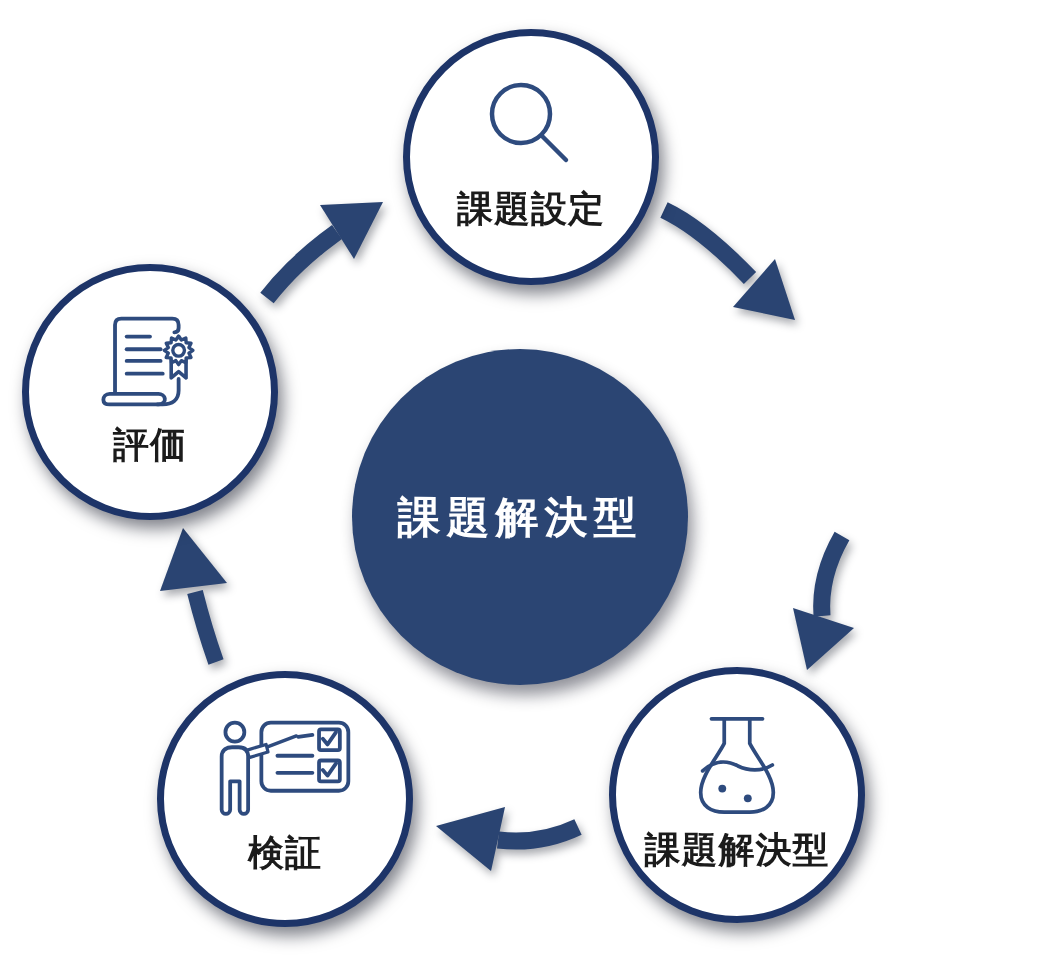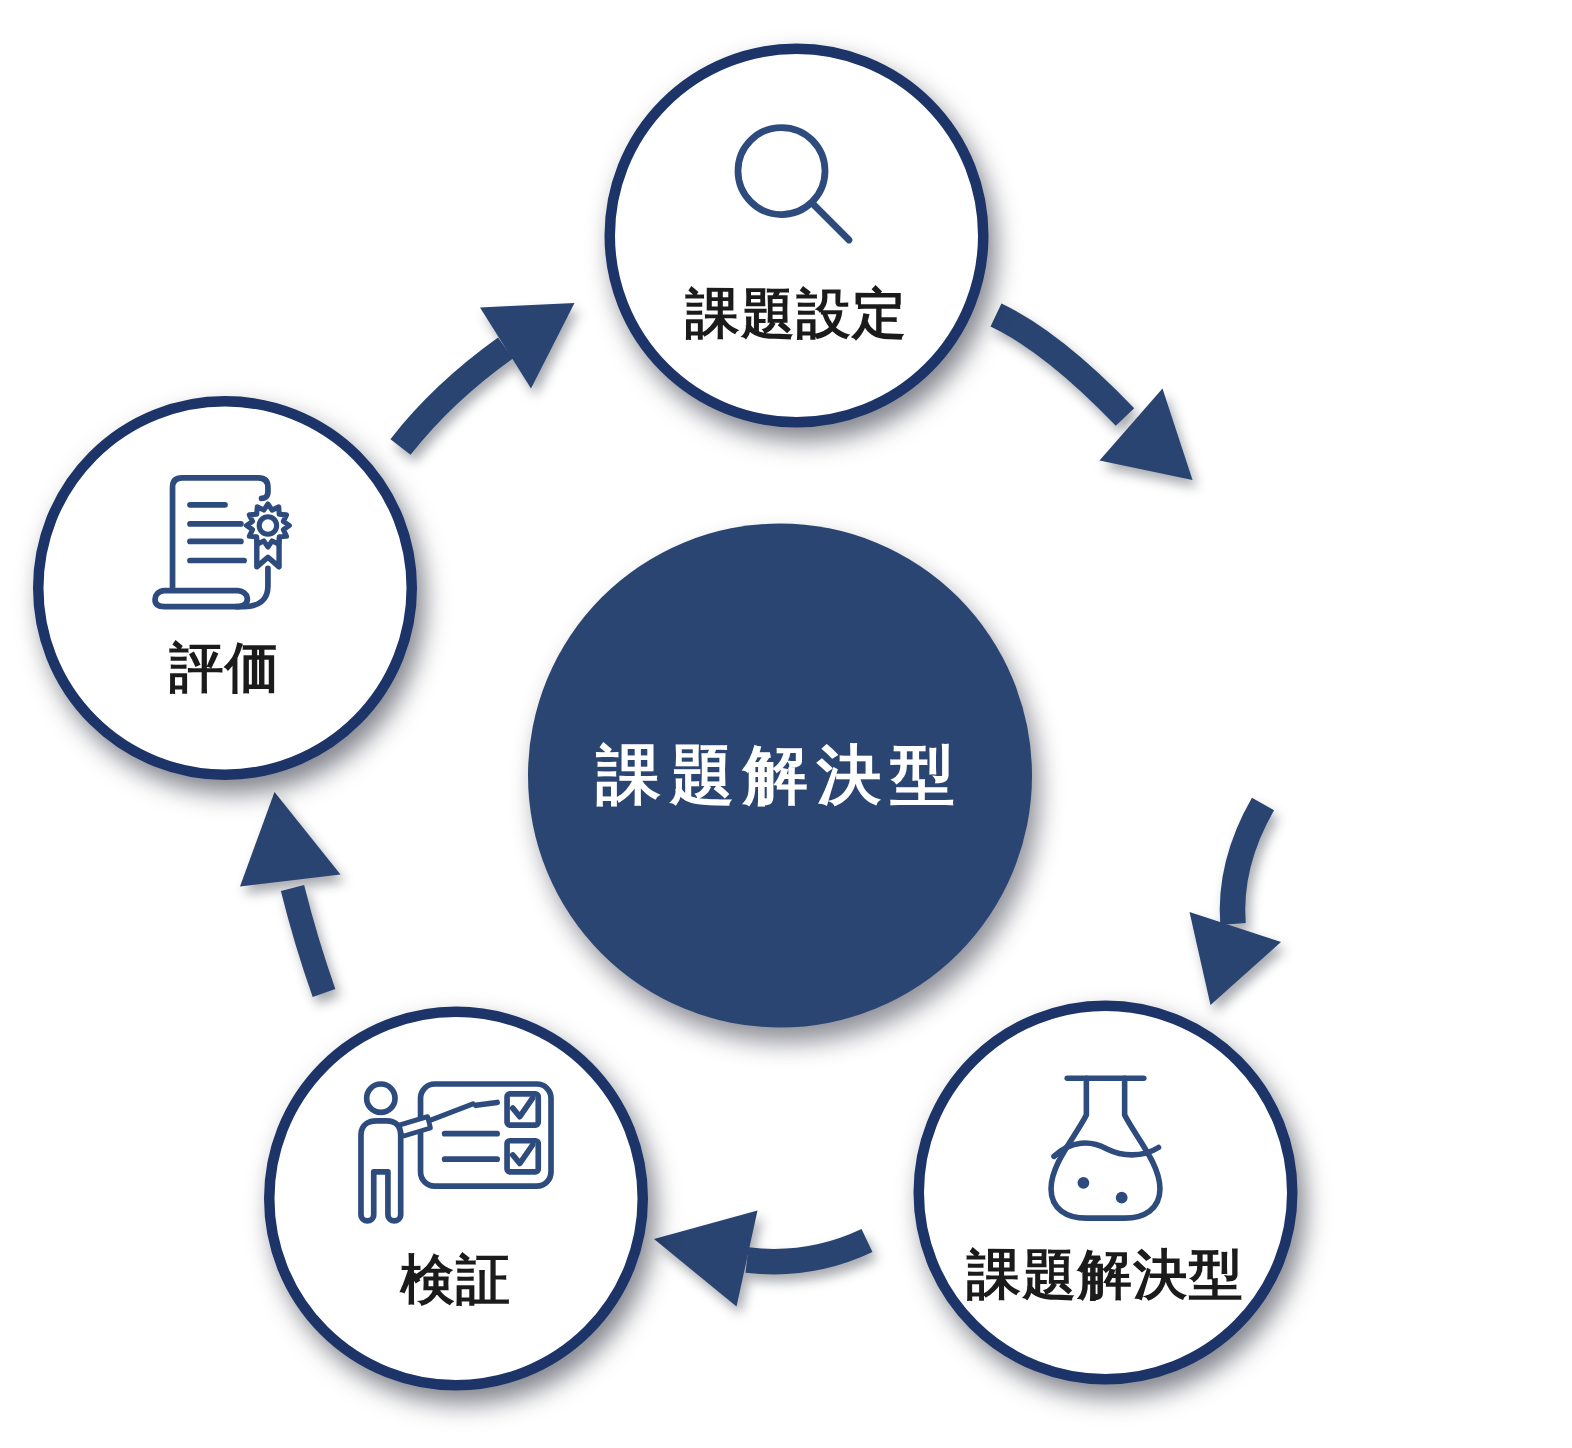--- a/index.html
+++ b/index.html
@@ -93,21 +93,21 @@
     <svg class="icon" width="96" height="106" viewBox="0 0 92 108">
       <line class="st" x1="20" y1="7" x2="72" y2="7" stroke-width="3.8"></line>
       <path class="st" d="M 33 7 L 33 32 C 26 46 9 65 9 82 C 9 96 20 102 33 102 L 59 102 C 72 102 83 96 83 82 C 83 65 66 46 59 32 L 59 7" stroke-width="3.8"></path>
       <path class="st" d="M 11 60 C 23 49 36 49 47 55 C 57 60 71 61 82 54" stroke-width="3.8"></path>
       <circle class="dot" cx="31" cy="78" r="4"></circle>
       <circle class="dot" cx="57" cy="88" r="4"></circle>
     </svg>
     <div class="node-label">課題解決型</div>
   </div>
 
-  <div class="node" style="left:176px; top:671px;">
+  <div class="node" style="left:157px; top:671px;">
     <svg class="icon" width="152" height="104" viewBox="0 0 160 110">
       <rect class="st" x="55" y="6" width="92" height="72" rx="10" stroke-width="4"></rect>
       <line class="st" x1="94" y1="21" x2="109" y2="19" stroke-width="4"></line>
       <rect class="st" x="116" y="13" width="22" height="22" rx="2" stroke-width="4"></rect>
       <path class="st" d="M 120 23 L 125 29 L 134 16" stroke-width="4"></path>
       <line class="st" x1="72" y1="41" x2="109" y2="41" stroke-width="4"></line>
       <rect class="st" x="116" y="46" width="22" height="22" rx="2" stroke-width="4"></rect>
       <path class="st" d="M 120 56 L 125 62 L 134 49" stroke-width="4"></path>
       <line class="st" x1="72" y1="59" x2="109" y2="59" stroke-width="4"></line>
       <line class="st" x1="58" y1="33" x2="92" y2="20" stroke-width="3.6"></line>

